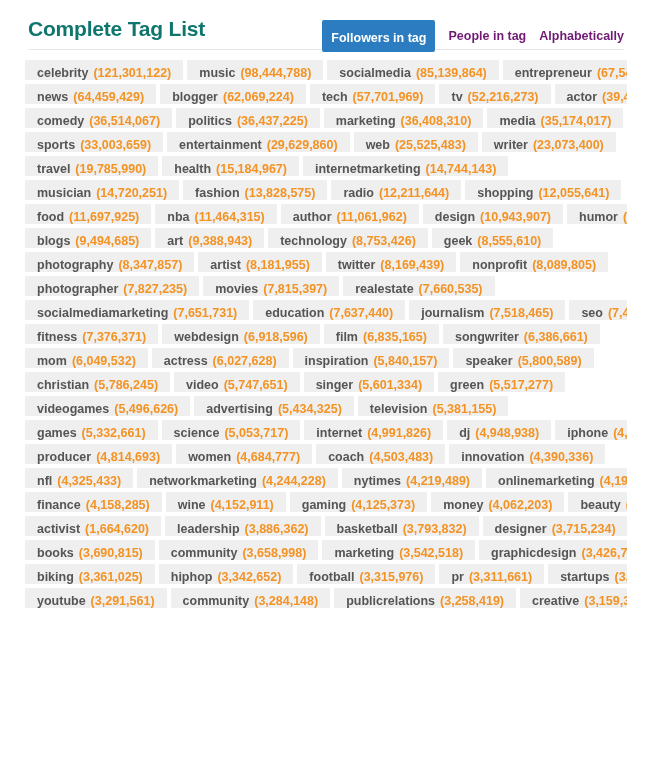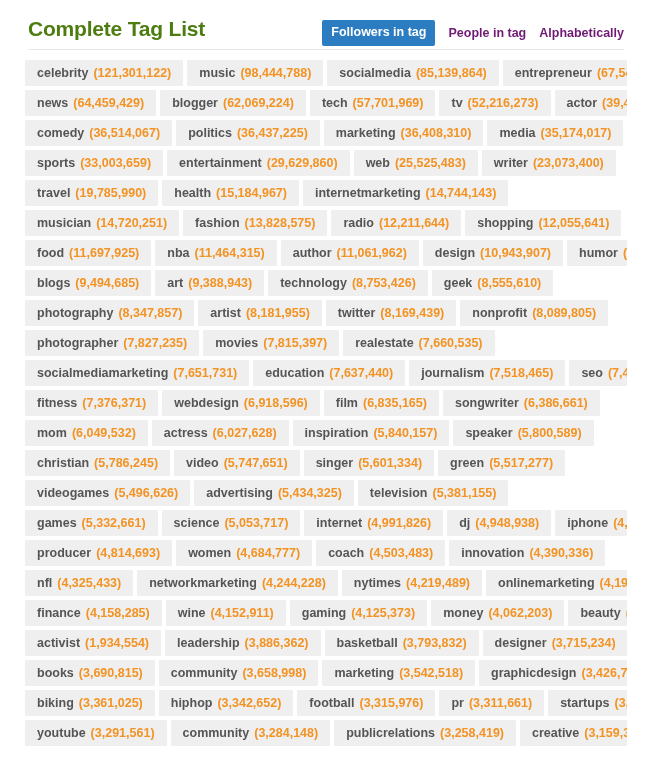--- a/index.html
+++ b/index.html
@@ -28,21 +28,21 @@
     margin: 0 28px 0 28px;
     border-bottom: 1px solid #e8e8e8;
     box-sizing: border-box;
   }
   .page-title {
     position: absolute;
     left: 0;
     top: 18px;
     font-size: 21px;
     font-weight: bold;
-    color: #4d7c0f;
+    color: #0f766e;
     letter-spacing: -0.2px;
     line-height: 1;
     white-space: nowrap;
   }
   .sortnav {
     position: absolute;
     right: 0;
     top: 20px;
     display: flex;
     align-items: center;
@@ -52,40 +52,40 @@
   .sortnav .navlink {
     font-size: 12.5px;
     color: #701a75;
     text-decoration: none;
     line-height: 1;
     cursor: pointer;
   }
   .sortnav .navlink.active {
     background: #2b7cc0;
     color: #ffffff;
-    padding: 6px 9px 7px 9px;
+    padding: 12px 9px 7px 9px;
     border-radius: 2px;
     font-weight: bold;
     text-align: right;
   }
   .sortnav .navlink:not(.active) {
     font-weight: bold;
   }
 
   
   .tagwrap {
     margin: 0 25px;
     padding-top: 10px;
   }
   .tagrow {
     display: flex;
     flex-wrap: nowrap;
     gap: 4px;
     margin-bottom: 4px;
-    height: 26px;
+    height: 20px;
     overflow: hidden;
   }
   .tag {
     background: #efefef;
     height: 26px;
     display: flex;
     align-items: center;
     justify-content: center;
     padding: 0 12px;
     box-sizing: border-box;
@@ -461,21 +461,21 @@
           <span class="tcount">(4,062,203)</span>
         </div>
         <div class="tag">
           <span class="tname">beauty</span>
           <span class="tcount">(4,056,522)</span>
         </div>
       </div>
       <div class="tagrow">
         <div class="tag">
           <span class="tname">activist</span>
-          <span class="tcount">(1,934,554)</span>
+          <span class="tcount">(1,664,620)</span>
         </div>
         <div class="tag">
           <span class="tname">leadership</span>
           <span class="tcount">(3,886,362)</span>
         </div>
         <div class="tag">
           <span class="tname">basketball</span>
           <span class="tcount">(3,793,832)</span>
         </div>
         <div class="tag">

